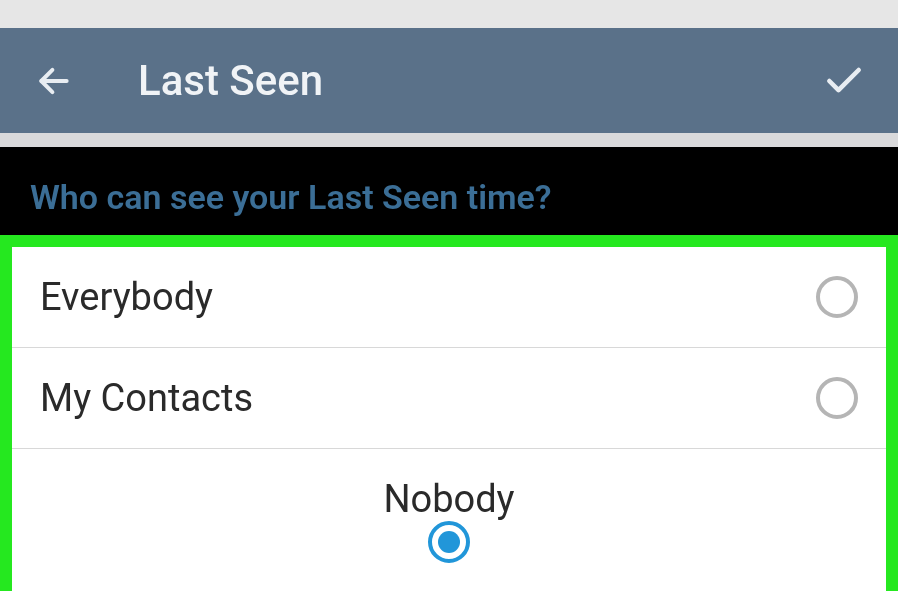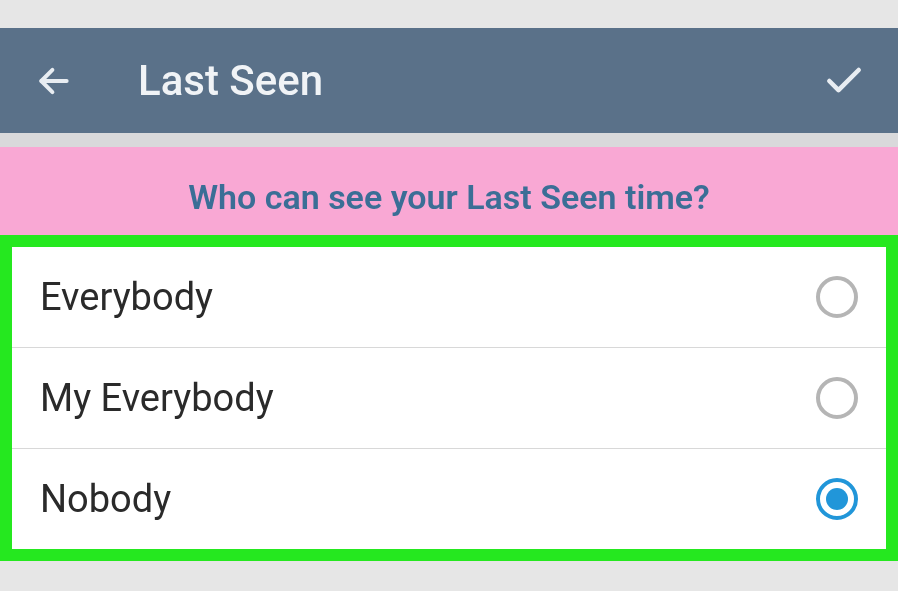--- a/index.html
+++ b/index.html
@@ -44,23 +44,22 @@
       justify-content: center;
       width: 48px;
       height: 48px;
       cursor: pointer;
     }
     .gap {
       background: #d9d9db;
       height: 14px;
     }
     .section-header {
-      background: #f9a8d4;
+      background: #000000;
       padding: 30px 30px 18px 30px;
-      text-align: center;
     }
     .section-title {
       color: #3b6e96;
       font-size: 34px;
       font-weight: 600;
     }
     .options-container {
       border: 12px solid #25e81f;
       border-top-width: 12px;
       background: #ec4899;
@@ -69,20 +68,21 @@
       display: flex;
       align-items: center;
       justify-content: space-between;
       padding: 28px 28px;
       background: #fff;
       cursor: pointer;
       border-bottom: 1px solid #d8d8d8;
     }
     .option-row:last-child {
       border-bottom: none;
+      flex-direction: column;
     }
     .option-label {
       font-size: 38px;
       color: #2a2a2a;
       font-weight: 400;
     }
     .radio {
       width: 42px;
       height: 42px;
       border-radius: 50%;
@@ -125,21 +125,21 @@
 <div class="section-header">
   <div class="section-title">Who can see your Last Seen time?</div>
 </div>
 
 <div class="options-container">
   <div class="option-row">
     <span class="option-label">Everybody</span>
     <span class="radio"></span>
   </div>
   <div class="option-row">
-    <span class="option-label">My Everybody</span>
+    <span class="option-label">My Contacts</span>
     <span class="radio"></span>
   </div>
   <div class="option-row">
     <span class="option-label">Nobody</span>
     <span class="radio selected">
       <span class="radio-inner"></span>
     </span>
   </div>
 </div>
 

